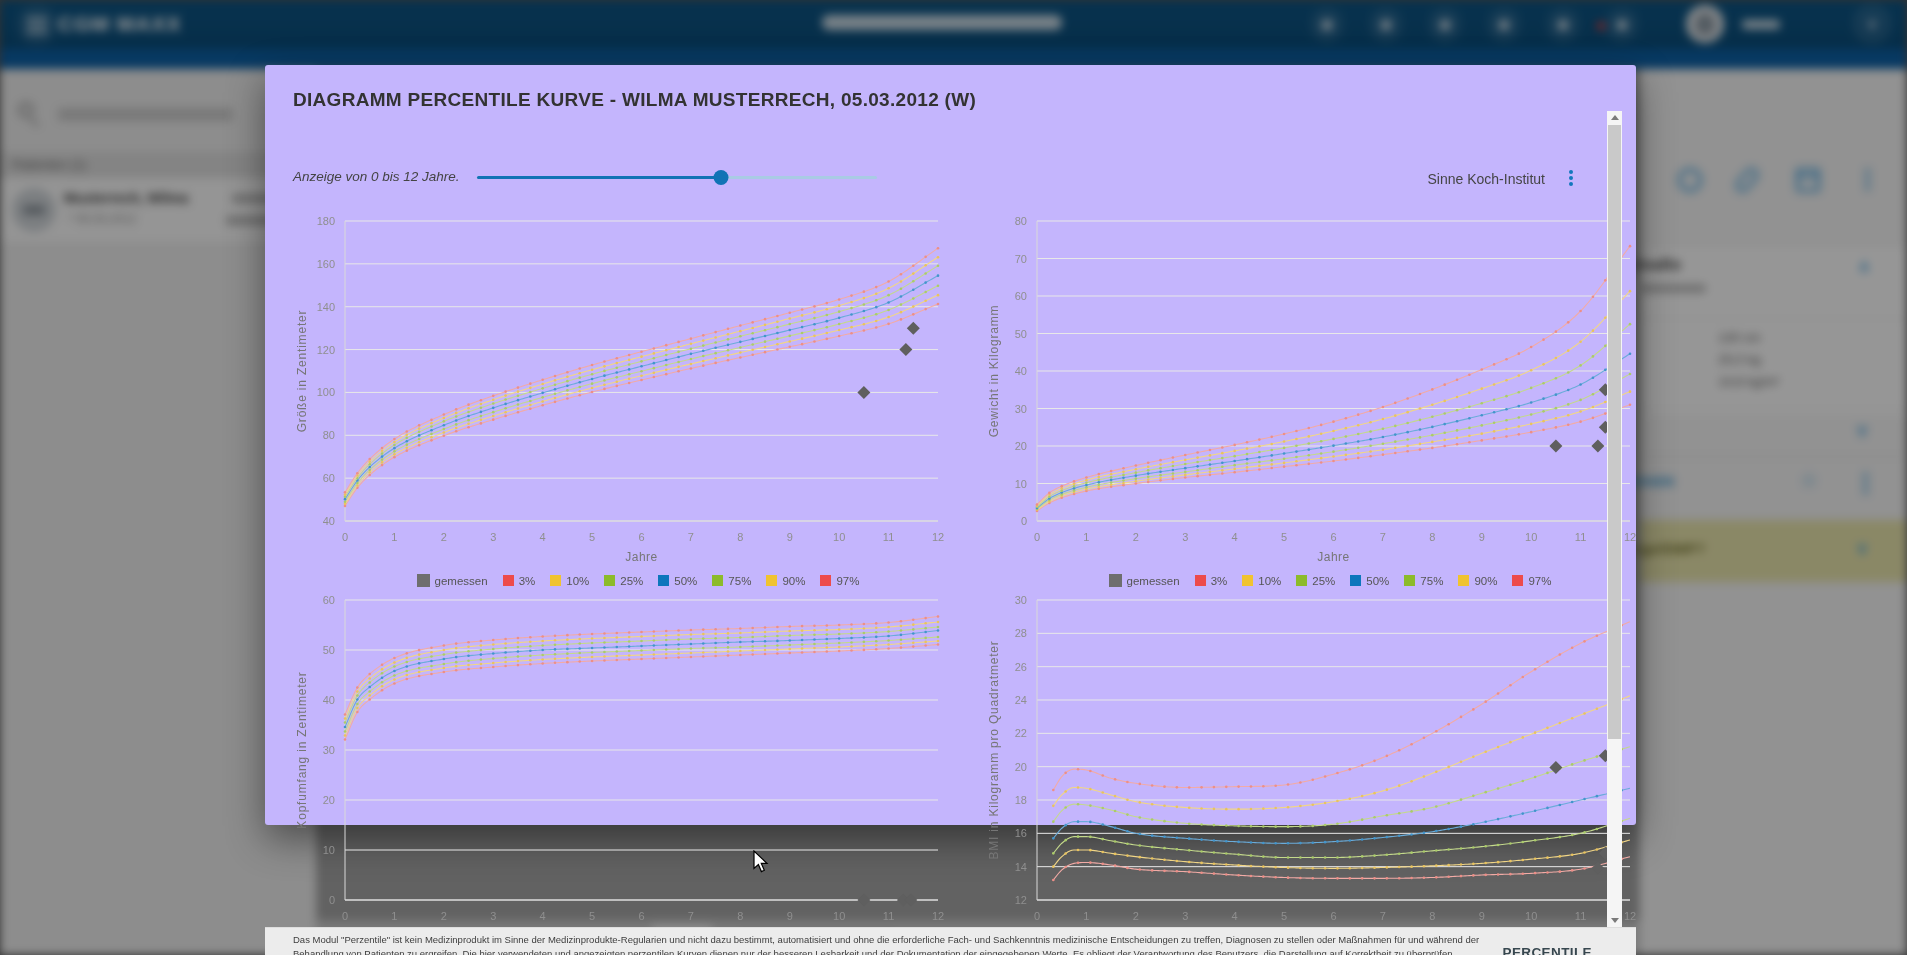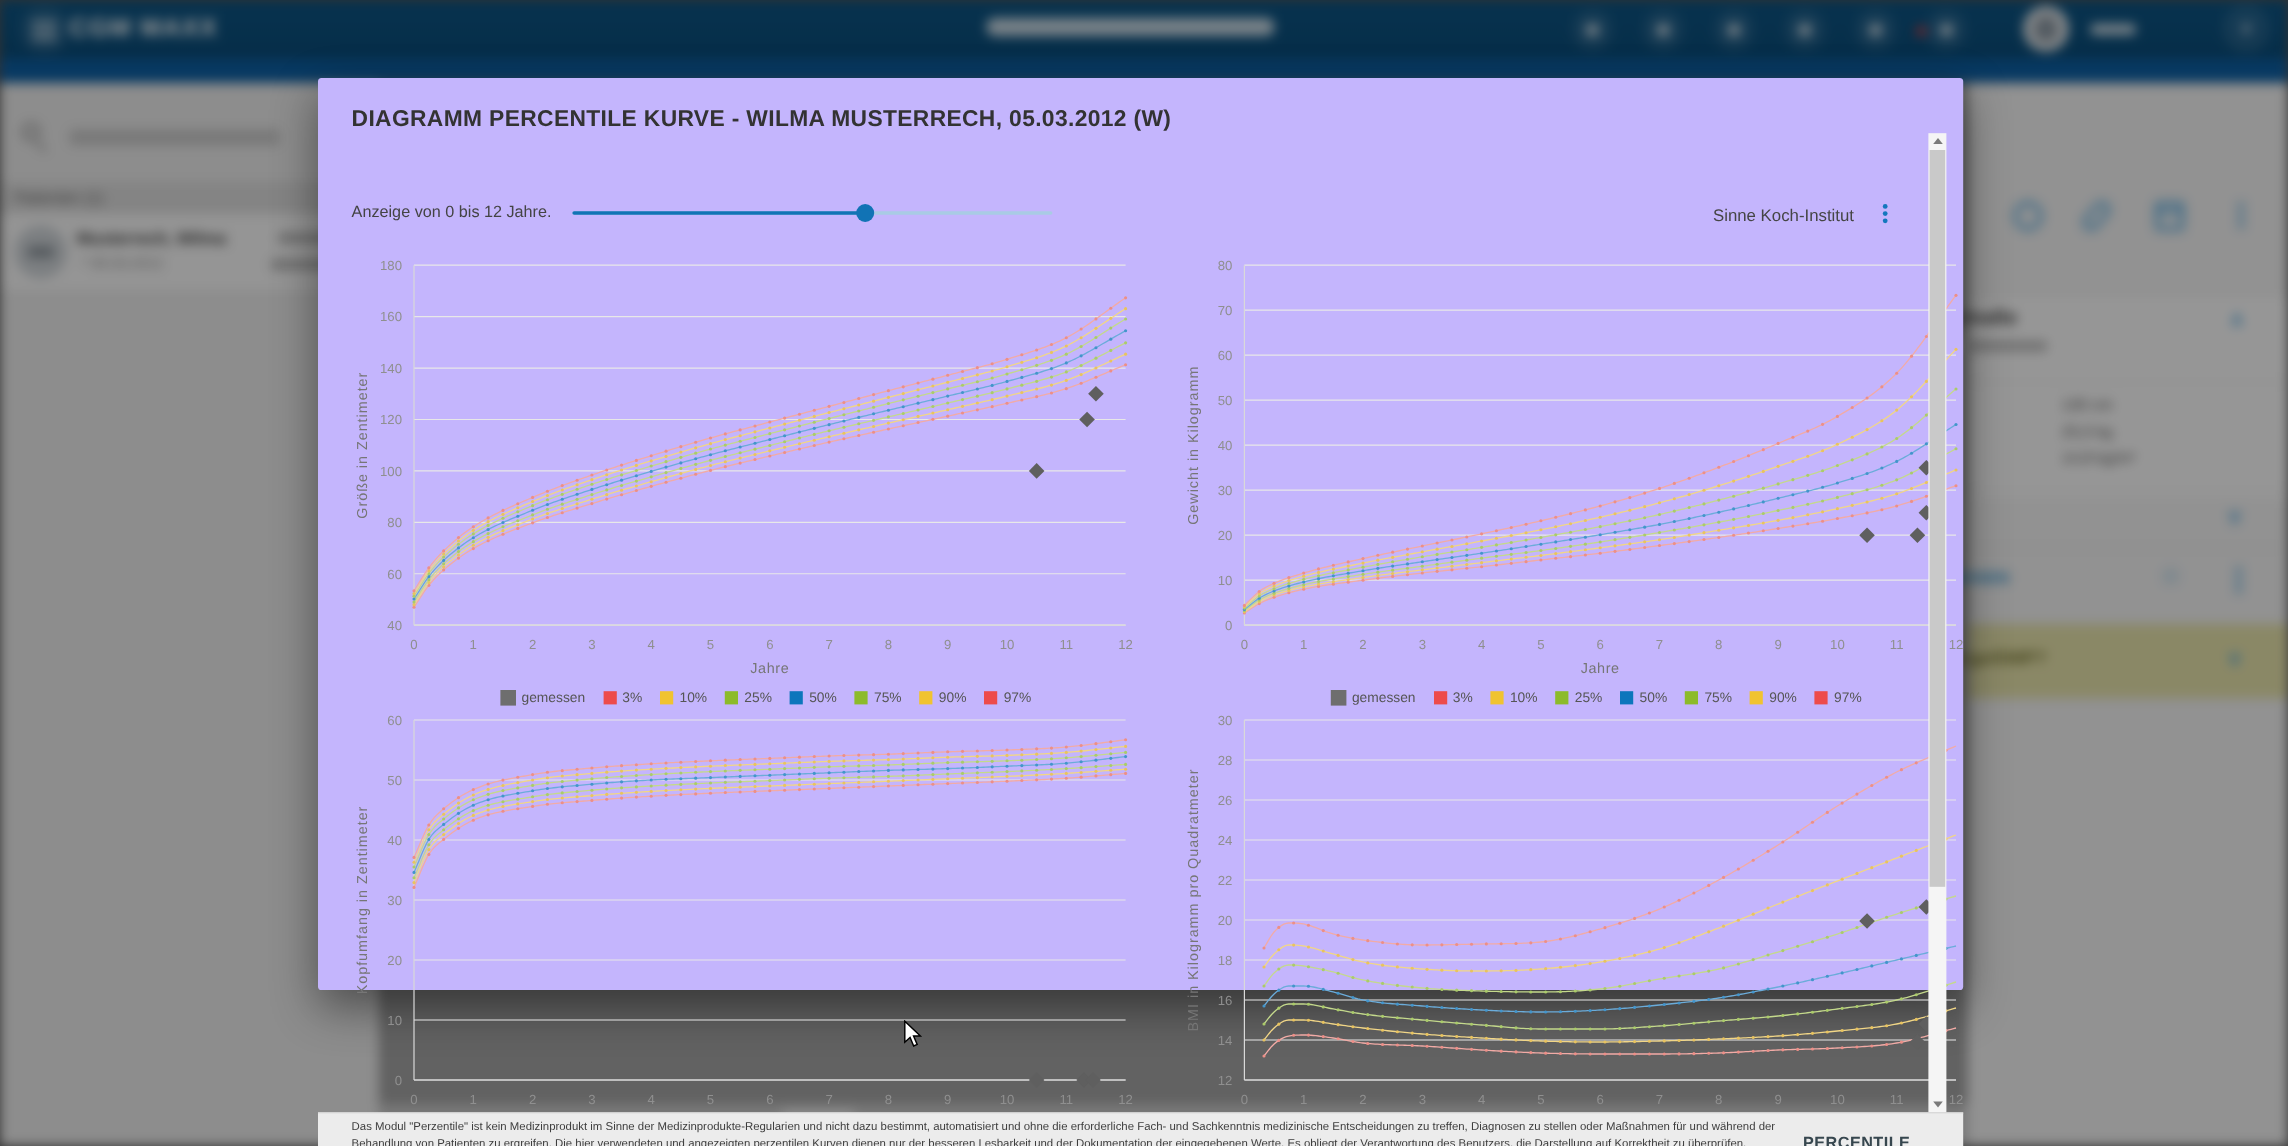--- a/index.html
+++ b/index.html
@@ -55,21 +55,21 @@
   .rp-kebab2 { left:1860px; top:470px; width:10px; }
   .banner { left:1640px; top:520px; width:267px; height:62px; background:#e7e3ab; }
   .banner-text { left:1594px; top:540px; font-size:15px; font-weight:600; color:#72712f; }
 
   
   #overlay { position:absolute; inset:0; background:rgba(0,0,0,.40); z-index:3; }
 
   
   #modal { position:absolute; left:265px; top:26px; width:1371px; height:760px; background:#c4b5fd; z-index:10; border-radius:3px; box-shadow:0 14px 38px rgba(0,0,0,.45);margin-top:39px; }
   .dlg-title { position:absolute; left:28px; top:24px; font-size:19px; font-weight:600; color:#333; letter-spacing:.3px; }
-  .range-label { position:absolute; left:28px; top:104px; font-size:13.5px; color:#444; }
+  .range-label { position:absolute; left:28px; top:104px; font-size:13.5px; color:#444;font-style:italic; }
   .slider { position:absolute; left:212px; top:104px; width:400px; height:16px; cursor:pointer; }
   .slider-track { position:absolute; left:0; top:7px; width:100%; height:3px; background:#a9cbe4; border-radius:2px; }
   .slider-fill { position:absolute; left:0; top:7px; height:3px; background:#1173b5; border-radius:2px; }
   .slider-thumb { position:absolute; top:1px; width:15px; height:15px; border-radius:50%; background:#1173b5; transform:translateX(-50%); }
   .source-label { position:absolute; right:91px; top:106px; font-size:14px; color:#454545; }
   .kebab-btn { position:absolute; right:58px; top:103px; width:14px; height:22px; cursor:pointer; }
   .kebab-btn b { display:block; width:4px; height:4px; border-radius:50%; background:#1377bd; margin:2px auto; }
 
   .chart-block { position:absolute; width:650px; }
   .legend { display:flex; justify-content:center; align-items:center; gap:15px; margin-top:3px; margin-left:40px; }

